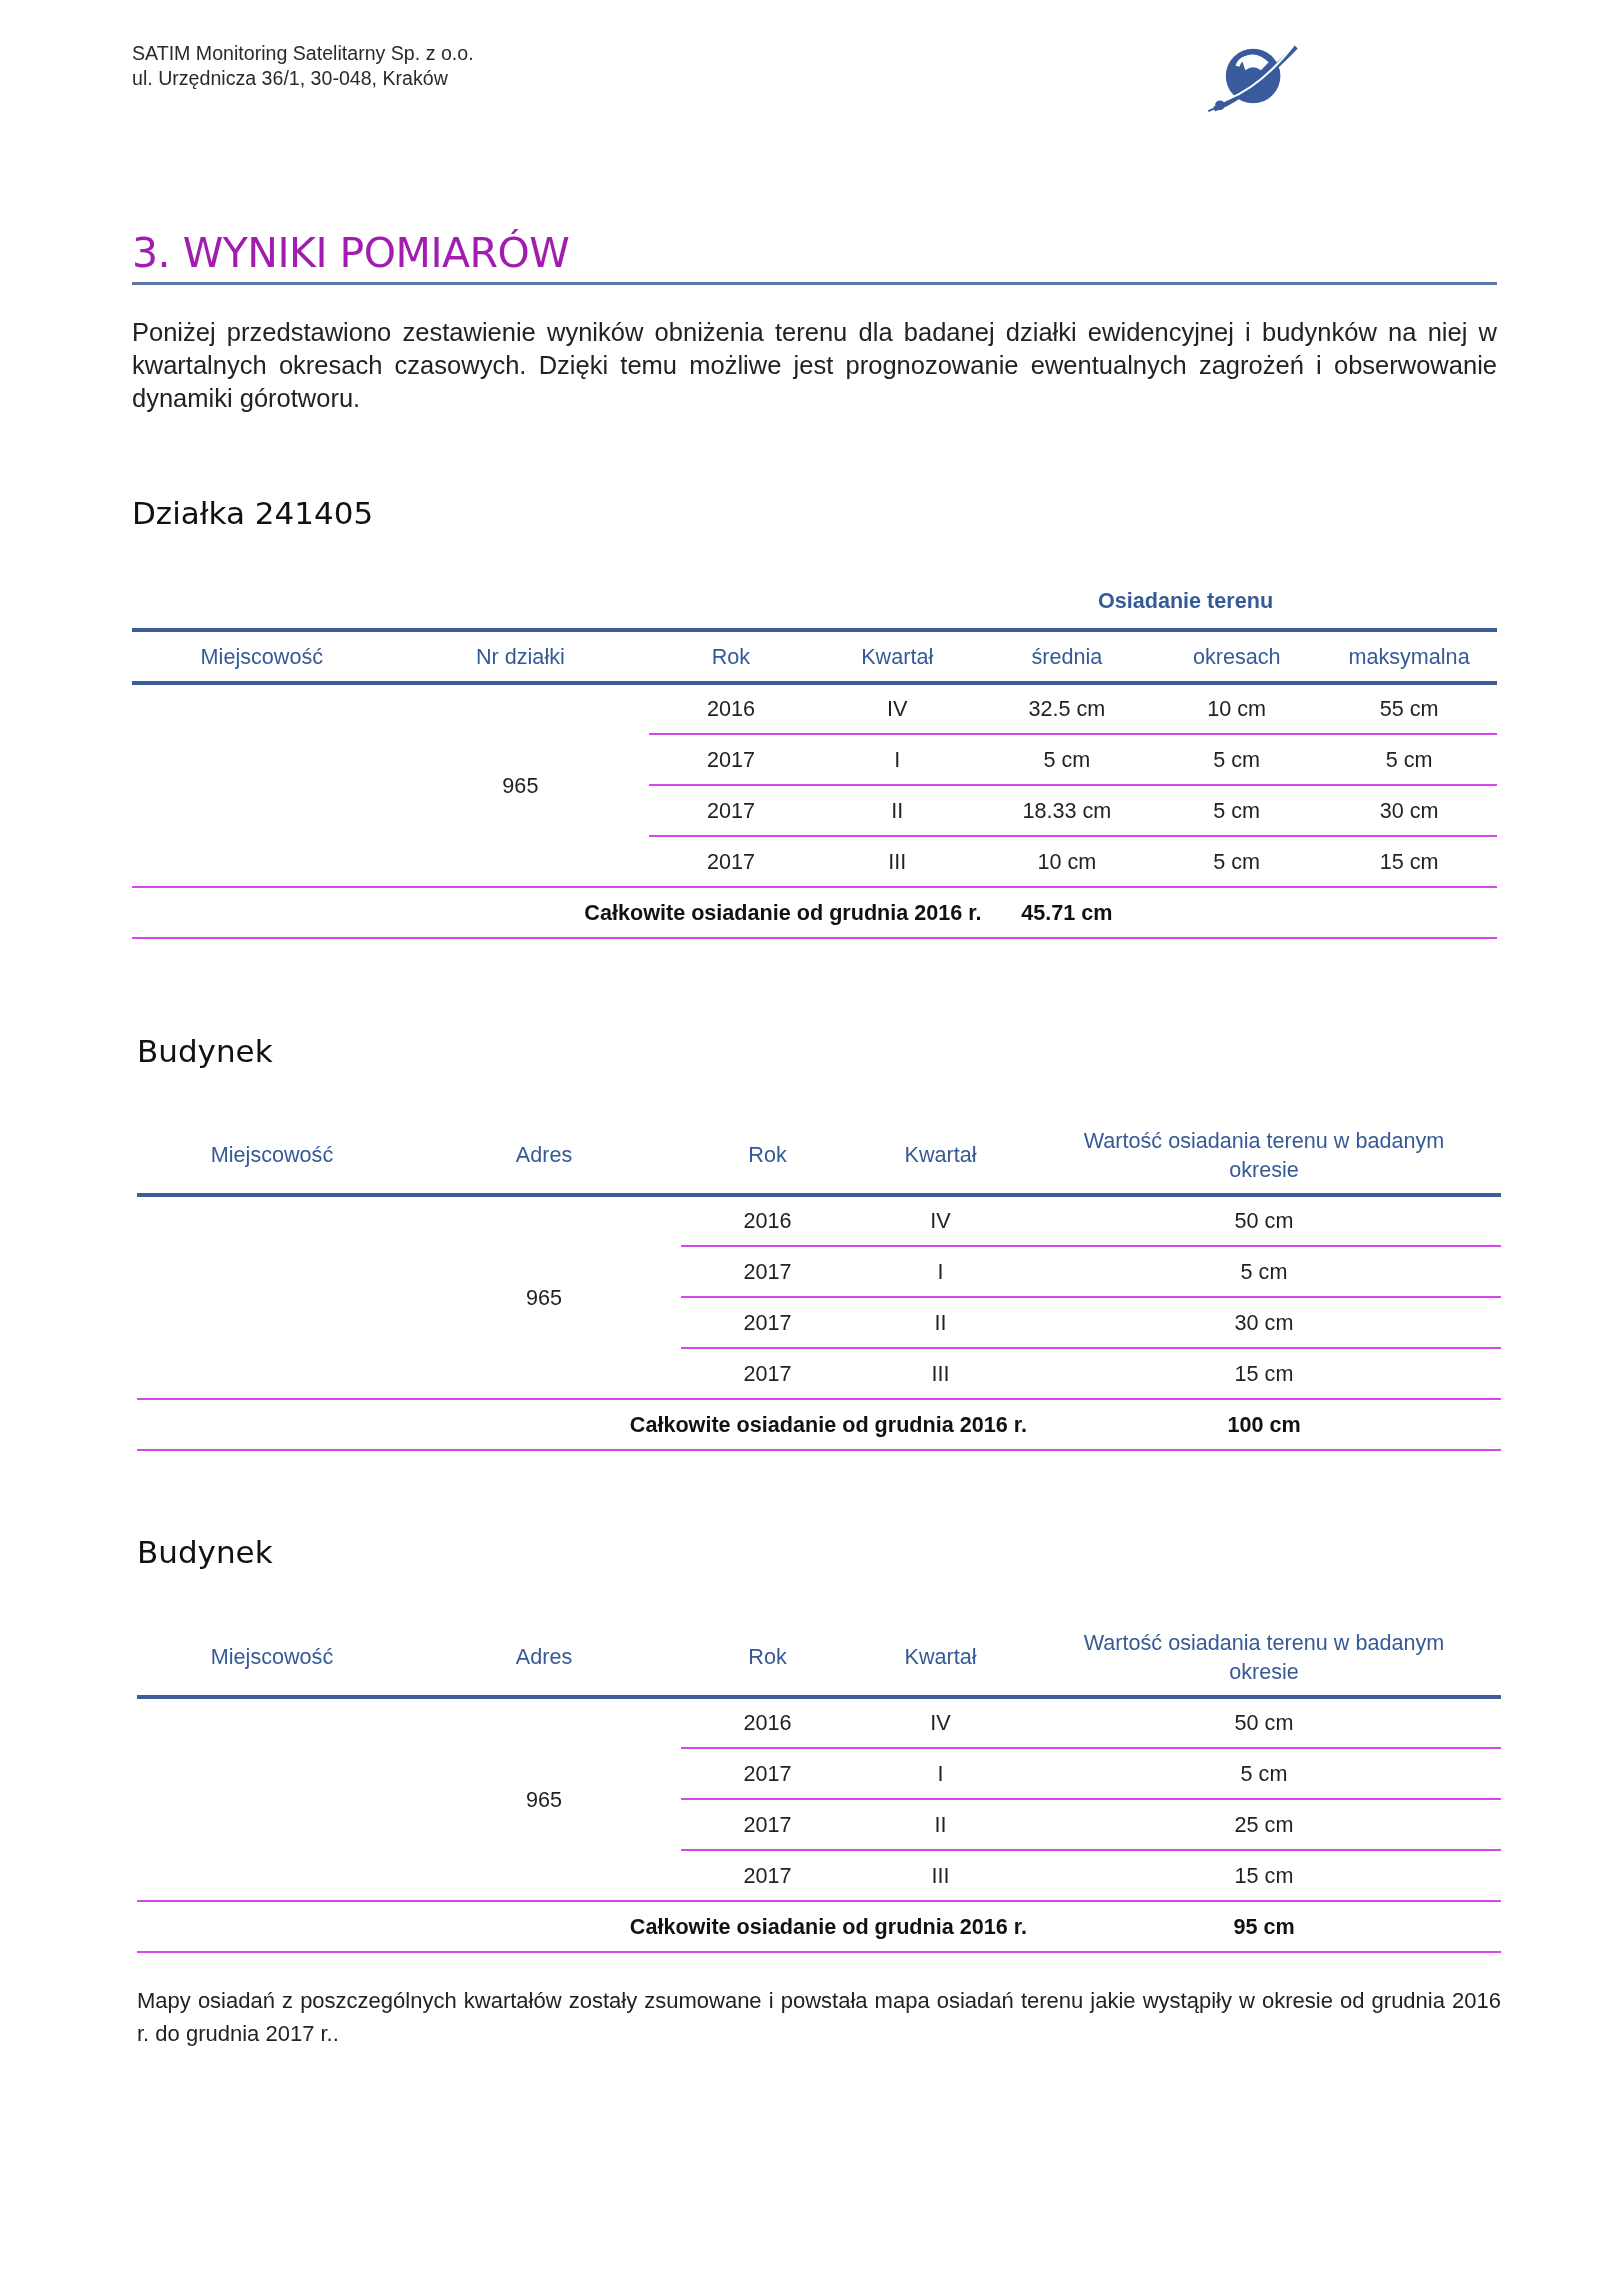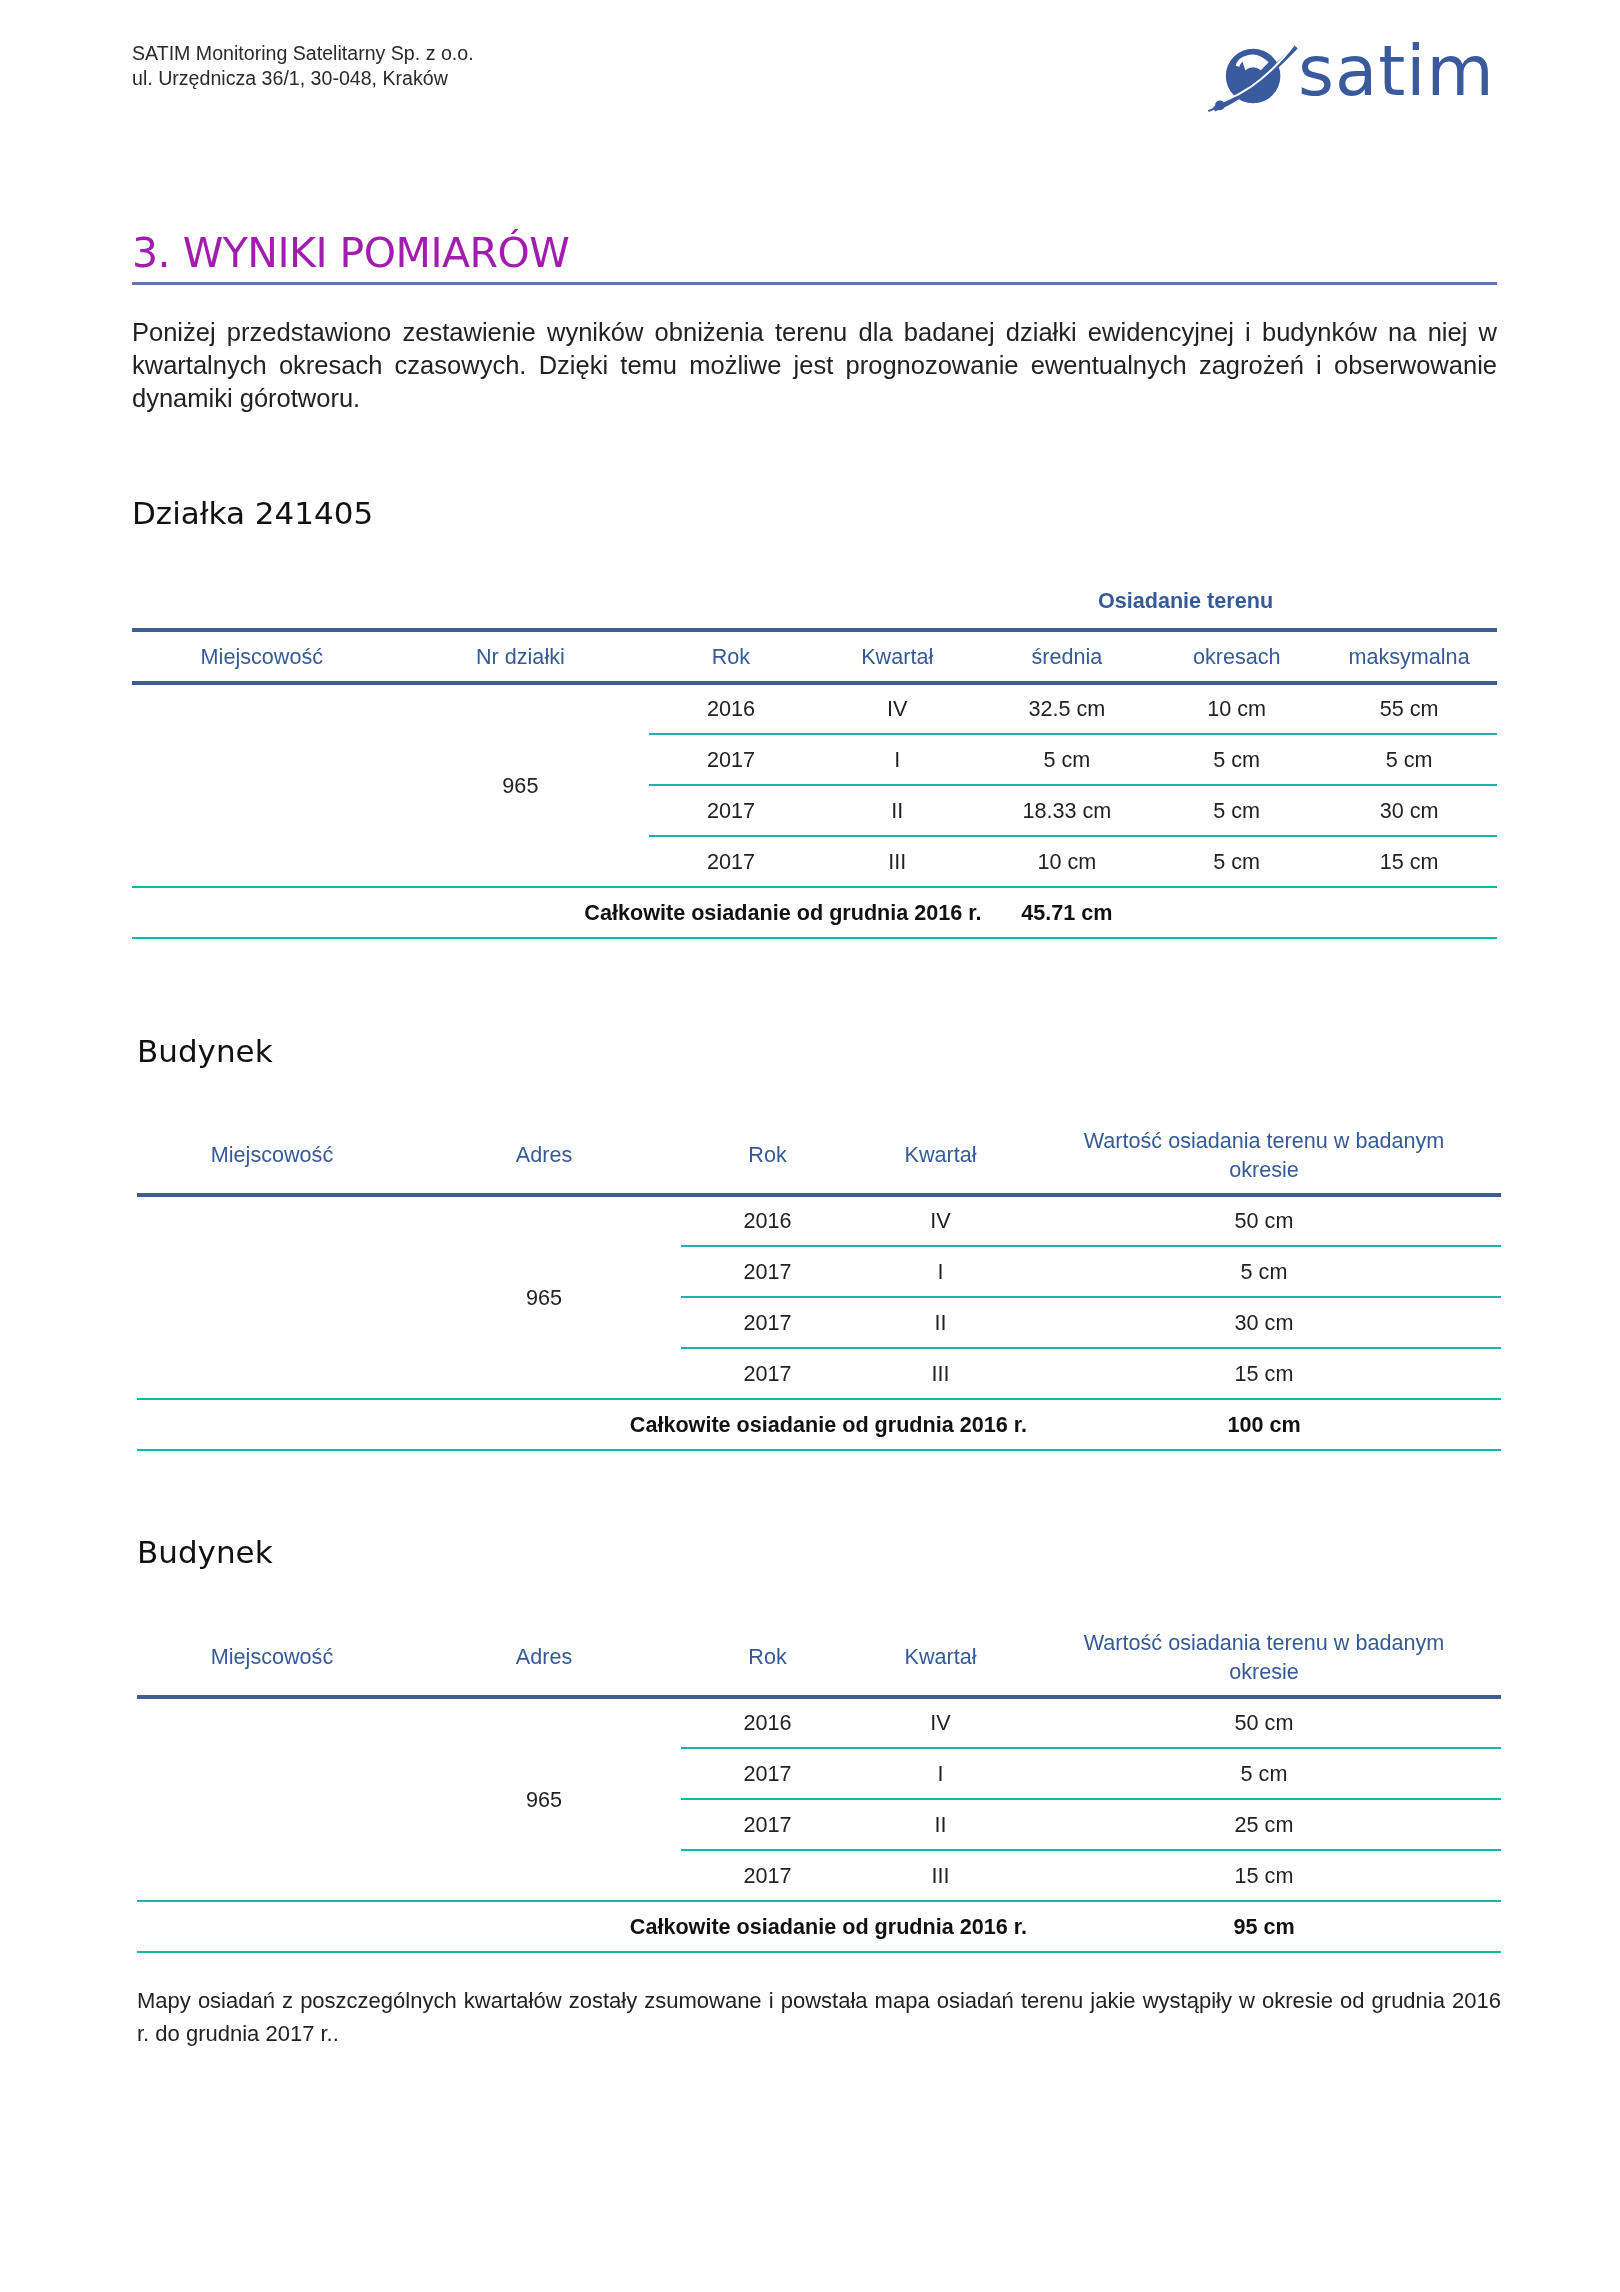--- a/index.html
+++ b/index.html
@@ -12,21 +12,21 @@
     .logo .word { position: absolute; left: 90px; top: -5.9px; font-size: 69px; letter-spacing: 1px; color: #3a5a9e; font-family: "DejaVu Sans", sans-serif; font-weight: normal; }
     .title { position: absolute; left: 132px; top: 229px; font-size: 41px; color: #a21caf; font-family: "DejaVu Sans", sans-serif; letter-spacing: -0.5px; }
     .title-rule { position: absolute; left: 132px; top: 282px; width: 1365px; height: 2.9px; background: #5d78a6; }
     .intro { position: absolute; left: 132px; top: 316px; width: 1365px; font-size: 25.5px; line-height: 33px; text-align: justify; color: #222; }
     .section-title { position: absolute; font-size: 31px; color: #111; font-family: "DejaVu Sans", sans-serif; }
     table { position: absolute; border-collapse: collapse; font-size: 21.6px; }
     th { color: #365a96; font-weight: normal; text-align: center; padding: 0; }
     td { text-align: center; padding: 0; color: #222; }
     .thick-top { border-top: 4.9px solid #3d5d96; }
     .thick-bot { border-bottom: 4.9px solid #3d5d96; }
-    .thin-bot { border-bottom: 2px solid #14b8a6; }
+    .thin-bot { border-bottom: 2px solid #d946ef; }
     .bold { font-weight: bold; color: #111; }
     .left { text-align: right; padding-left: 9.8px; }
     .outro { position: absolute; left: 137px; top: 1984px; width: 1364px; font-size: 22px; line-height: 33px; text-align: justify; color: #222; }
   </style>
 </head>
 <body>
 
 <div class="company">
   <div>SATIM Monitoring Satelitarny Sp. z o.o.</div>
   <div>ul. Urzędnicza 36/1, 30-048, Kraków</div>
@@ -35,21 +35,20 @@
 <div class="logo">
   <svg width="98" height="78" viewBox="0 0 100 80" style="position:absolute;left:0;top:0">
     <circle cx="46" cy="40" r="28" fill="#3a5a9e"></circle>
     <path d="M34 22 q14 -10 28 4 l-8 8 q-8 -6 -16 0 z" fill="#ffffff"></path>
     <path d="M30 30 a12 12 0 0 1 16 -8" stroke="#ffffff" stroke-width="4" fill="none"></path>
     <path d="M6 74 Q40 62 90 10" stroke="#3a5a9e" stroke-width="5" fill="none"></path>
     <path d="M20 64 Q55 50 88 8" stroke="#ffffff" stroke-width="2" fill="none"></path>
     <circle cx="12" cy="70" r="5" fill="#3a5a9e"></circle>
     <path d="M0 76 L14 70" stroke="#3a5a9e" stroke-width="2"></path>
   </svg>
-  <span class="word">satim</span>
 </div>
 
 <div class="title">3. WYNIKI POMIARÓW</div>
 <div class="title-rule"></div>
 <div class="intro">Poniżej przedstawiono zestawienie wyników obniżenia terenu dla badanej działki ewidencyjnej i budynków na niej w kwartalnych okresach czasowych. Dzięki temu możliwe jest prognozowanie ewentualnych zagrożeń i obserwowanie dynamiki górotworu.</div>
 
 <div class="section-title" style="left:132px; top:495px;">Działka 241405</div>
 
 <div style="position:absolute; left:1011px; top:588px; width:349px; text-align:center; font-size:21.6px; color:#365a96;font-weight:bold;">Osiadanie terenu</div>
 

